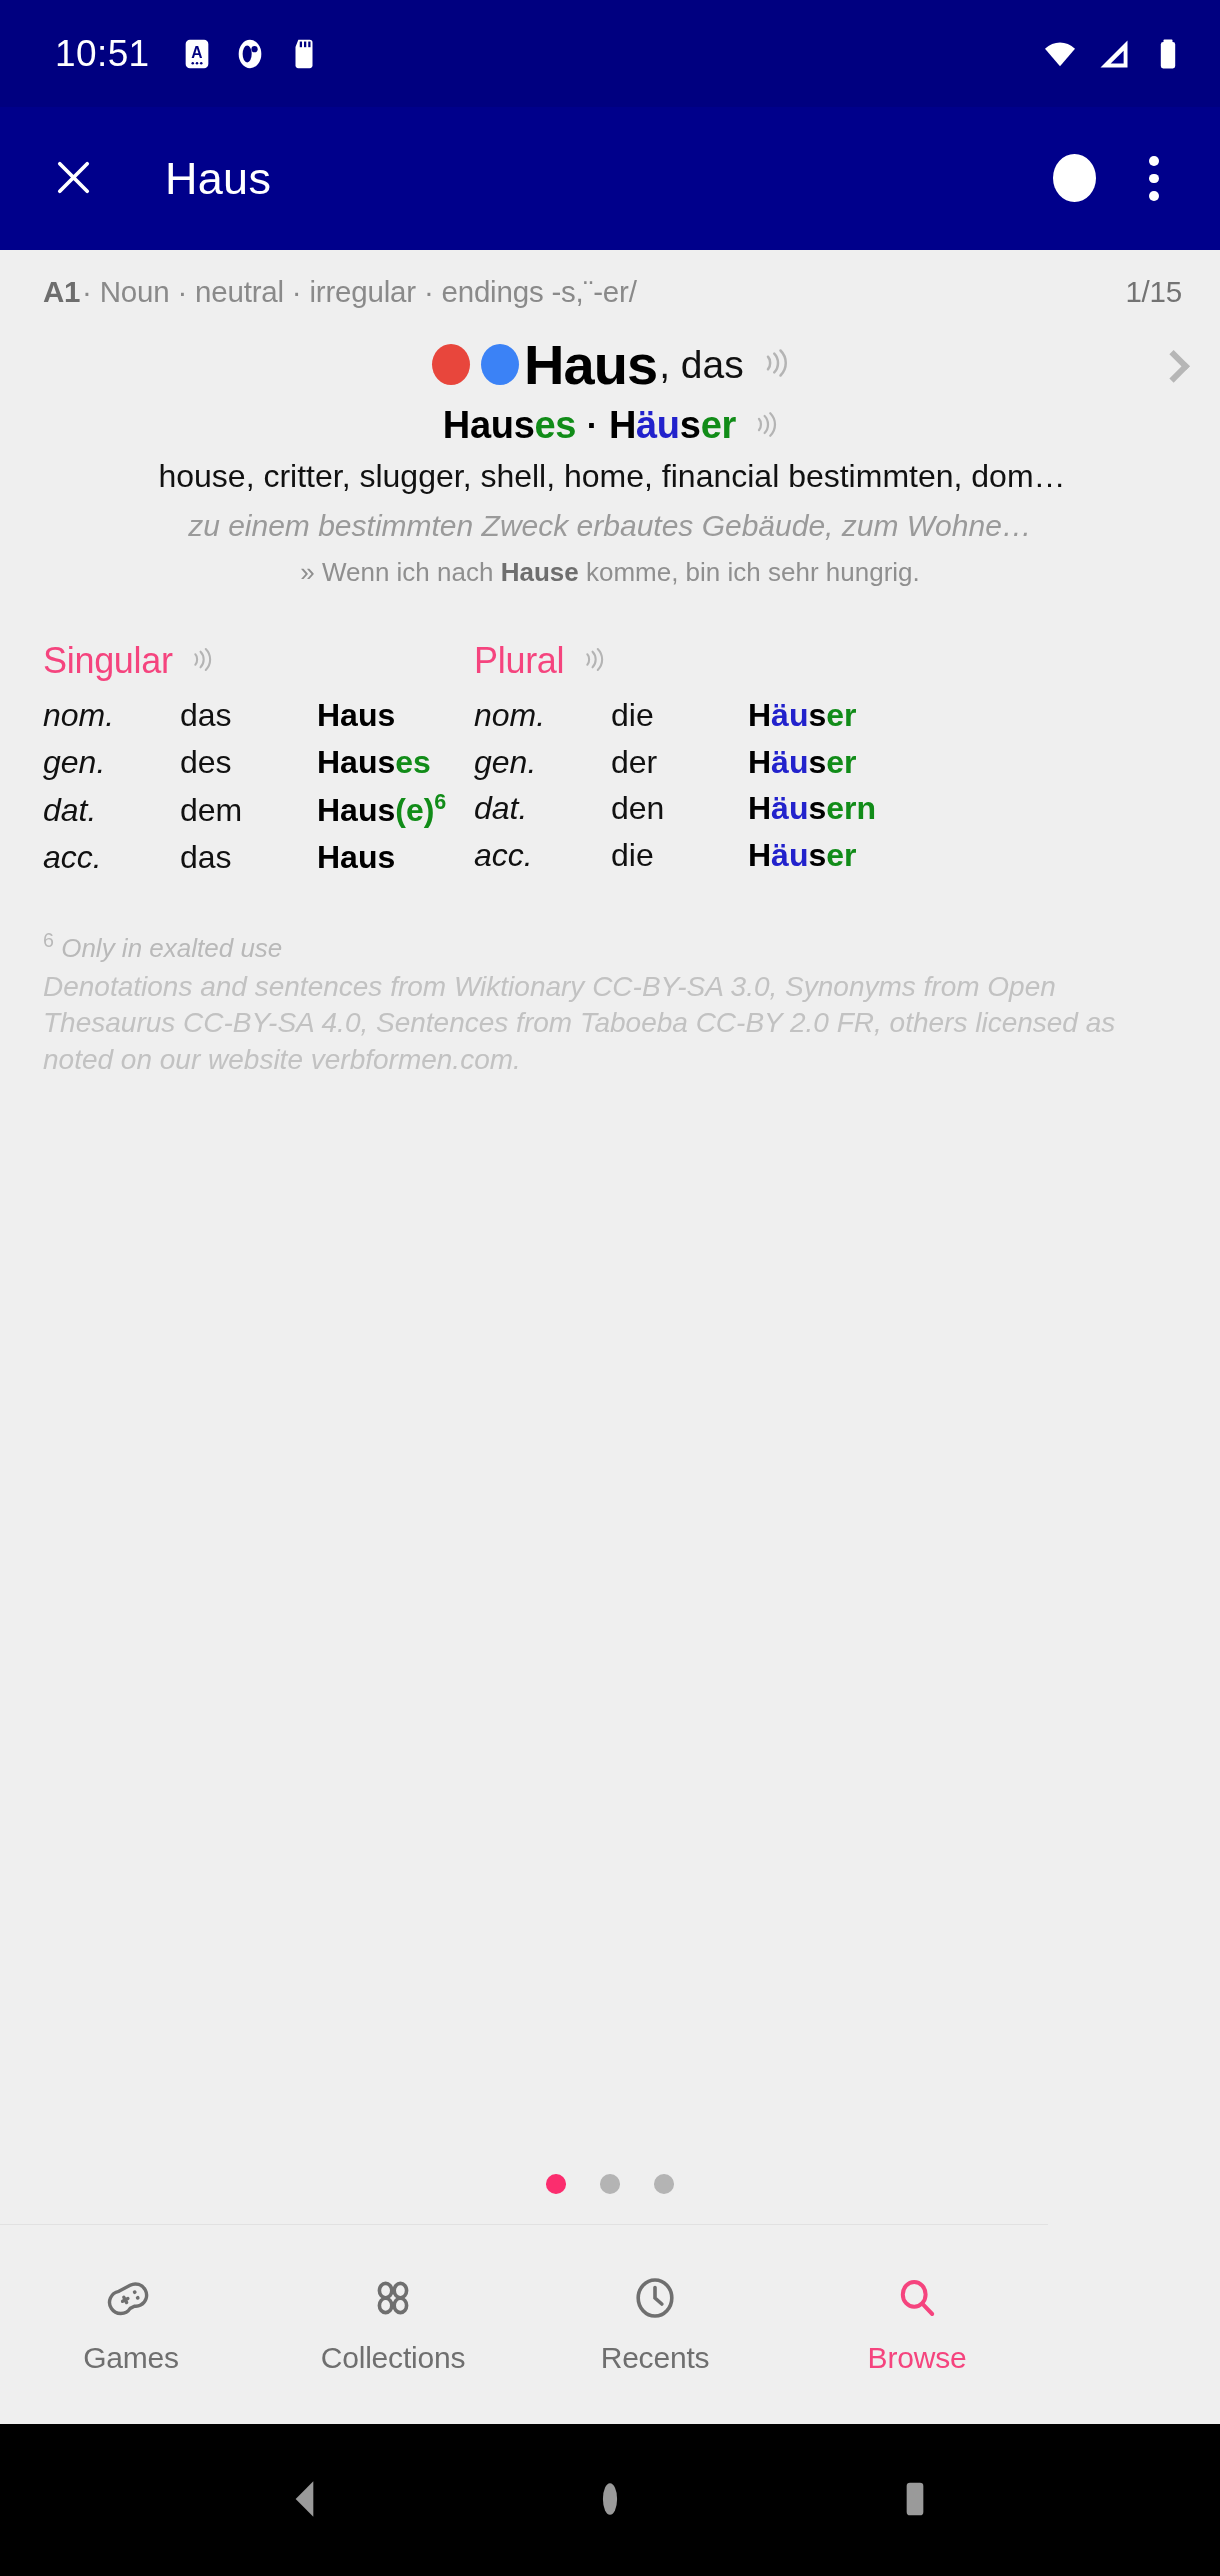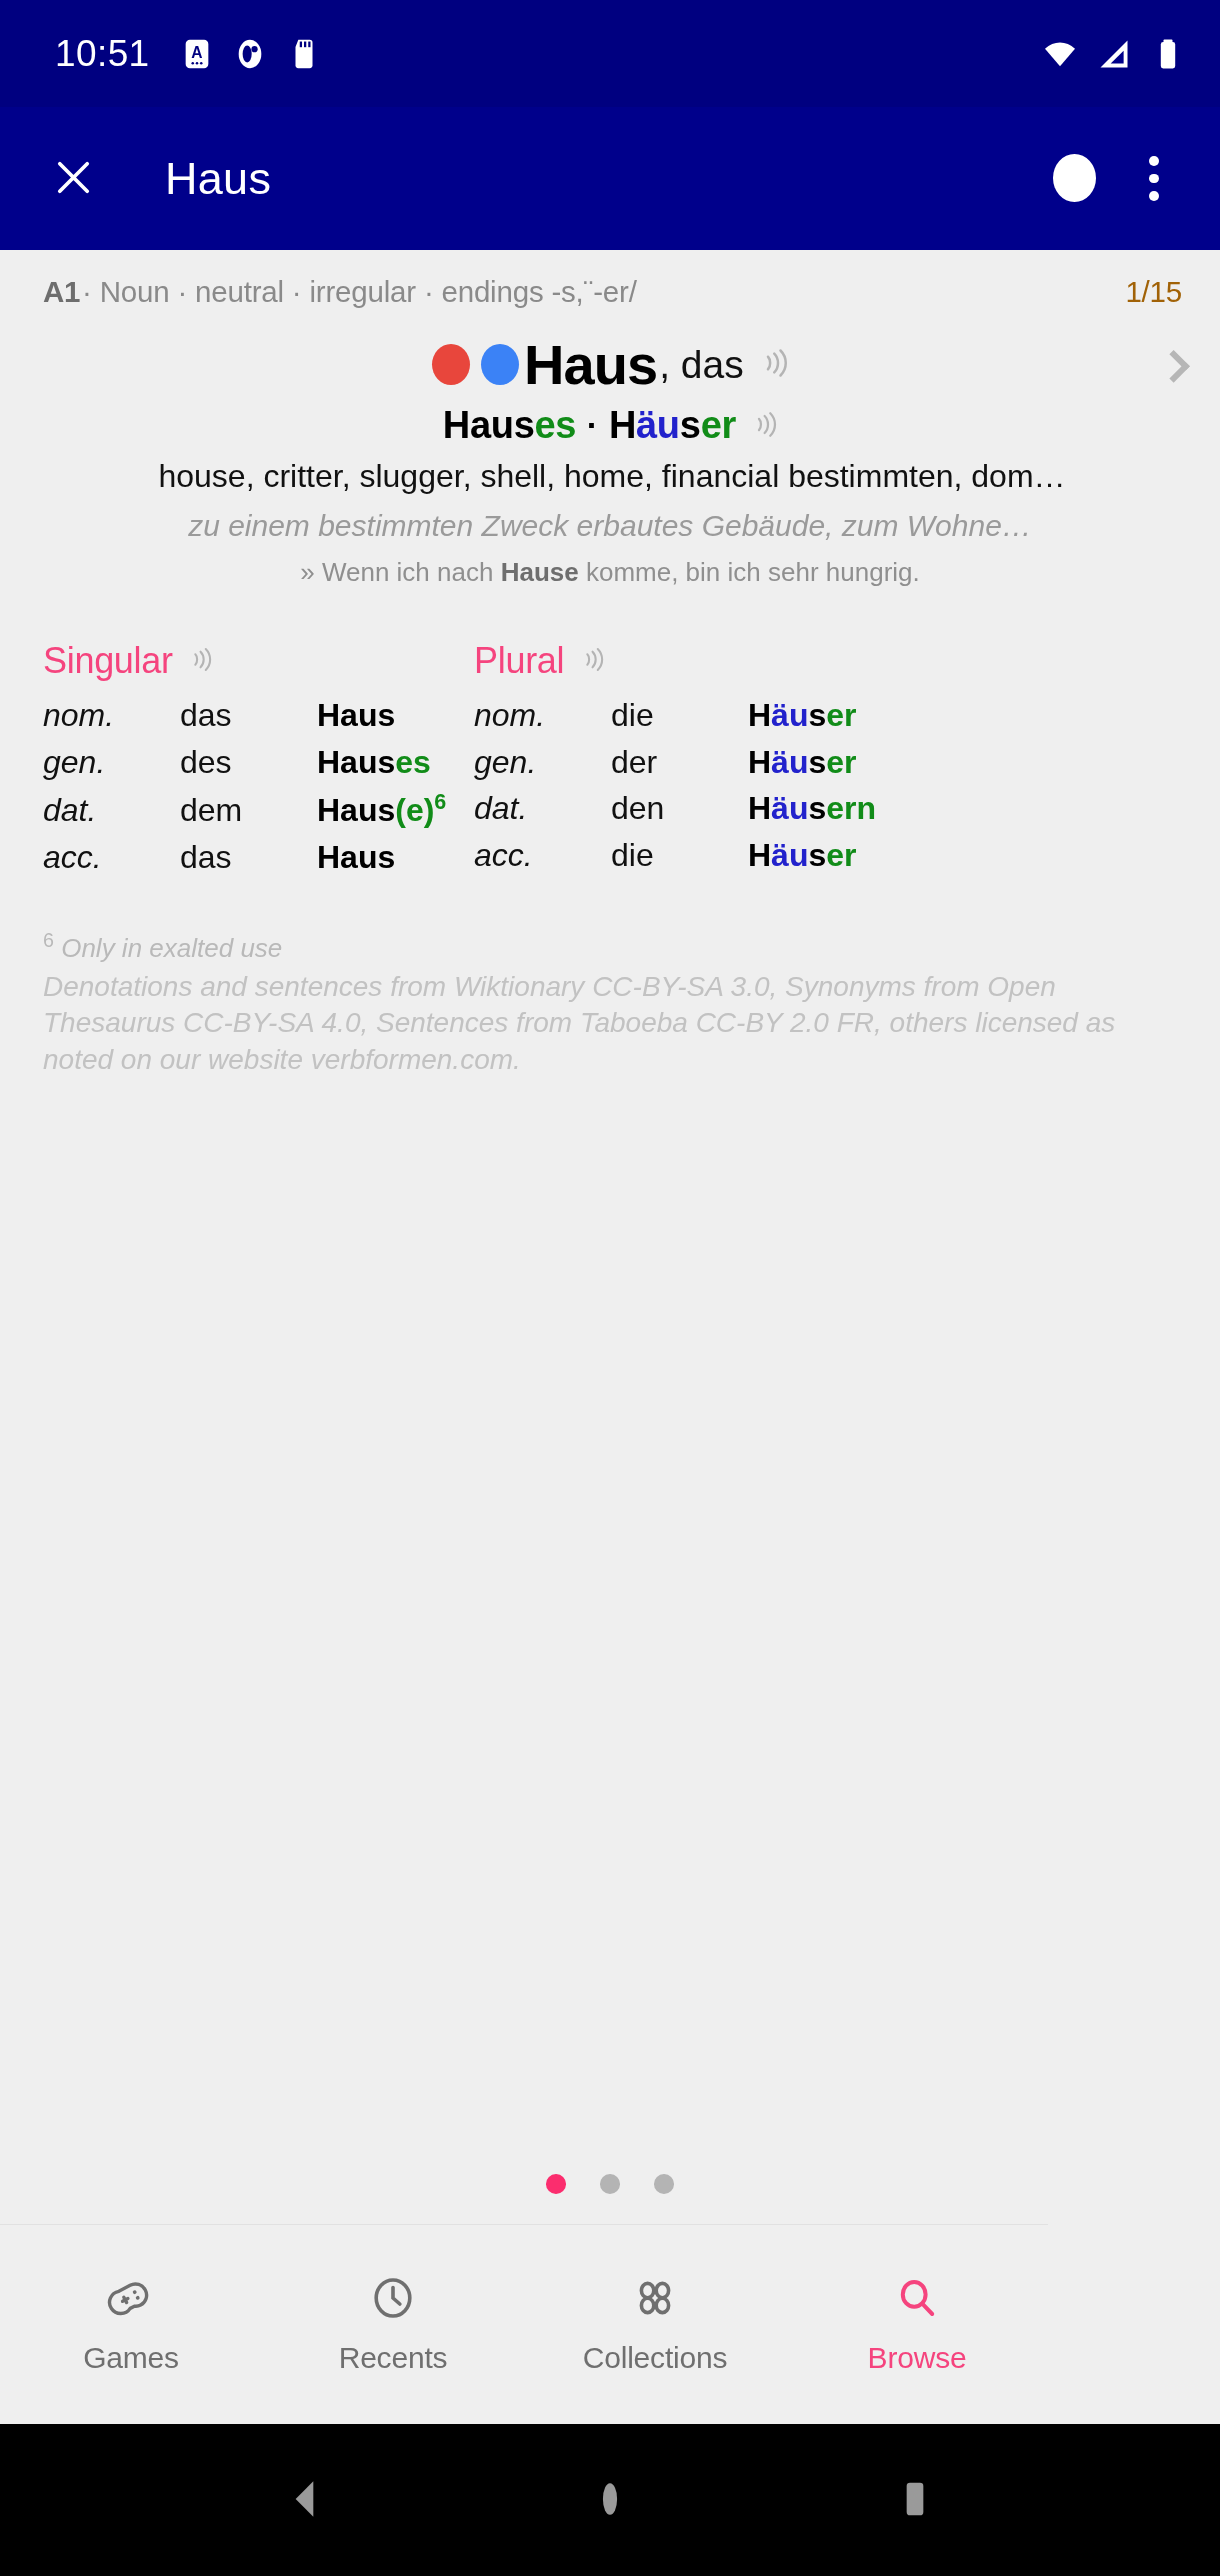--- a/index.html
+++ b/index.html
@@ -38,21 +38,21 @@
   
   .content { position:absolute; top:250px; left:0; width:1220px; bottom:352px; background:#efefef; }
 
   .metaline {
     display:flex; align-items:baseline;
     padding:25px 38px 0 43px;
     font-size:29.5px; color:#8a8a8a; letter-spacing:-0.2px;
   }
   .metaline .lvl { font-weight:bold; color:#6e6e6e; }
   .metaline .meta-txt { margin-left:1.8px; }
-  .metaline .counter { margin-left:auto; color:#a16207; }
+  .metaline .counter { margin-left:auto; color:#737373; }
 
   .headword-row {
     position:relative;
     display:flex; align-items:center; justify-content:center;
     margin-top:23px; padding:0 63px;
   }
   .dot { width:38px; height:41px; border-radius:50%; display:inline-block; }
   .dot.red { background:#e8463c; }
   .dot.blue { background:#3b82f6; margin-left:10.7px; margin-right:5.4px; }
   .hw { font-size:56px; font-weight:bold; color:#000; letter-spacing:-0.9px; }
@@ -314,40 +314,40 @@
           <path d="M7.5 11.5h3M9 10v3" transform="rotate(-28 12 12)"></path>
           <circle cx="15" cy="10.3" r="0.95" fill="#6f6f6f" stroke="none" transform="rotate(-28 12 12)"></circle>
           <circle cx="15" cy="13.5" r="0.95" fill="#6f6f6f" stroke="none" transform="rotate(-28 12 12)"></circle>
         </svg>
       </span>
       <span class="navlabel">Games</span>
     </div>
 
     <div class="navitem">
       <span>
-        <svg width="48" height="48" viewBox="0 0 24 24" fill="none" stroke="#6f6f6f" stroke-width="1.8" stroke-linecap="round">
-          <ellipse cx="12" cy="12" rx="8.4" ry="9"></ellipse>
-            <path d="M12 6.8V12l3.4 3"></path>
-        </svg>
-      </span>
-      <span class="navlabel">Recents</span>
-    </div>
-
-    <div class="navitem">
-      <span>
         <svg width="48" height="48" viewBox="0 0 24 24" fill="none" stroke="#6f6f6f" stroke-width="1.8">
           <ellipse cx="8.3" cy="8.3" rx="3.1" ry="3.6"></ellipse>
             <ellipse cx="15.7" cy="8.3" rx="3.1" ry="3.6"></ellipse>
           <ellipse cx="8.3" cy="15.7" rx="3.1" ry="3.6"></ellipse>
             <ellipse cx="15.7" cy="15.7" rx="3.1" ry="3.6"></ellipse>
         </svg>
       </span>
       <span class="navlabel">Collections</span>
     </div>
 
+    <div class="navitem">
+      <span>
+        <svg width="48" height="48" viewBox="0 0 24 24" fill="none" stroke="#6f6f6f" stroke-width="1.8" stroke-linecap="round">
+          <ellipse cx="12" cy="12" rx="8.4" ry="9"></ellipse>
+            <path d="M12 6.8V12l3.4 3"></path>
+        </svg>
+      </span>
+      <span class="navlabel">Recents</span>
+    </div>
+
     <div class="navitem active">
       <span>
         <svg width="48" height="48" viewBox="0 0 24 24" fill="none" stroke="#f5447e" stroke-width="2" stroke-linecap="round">
           <ellipse cx="10.6" cy="10.2" rx="5.7" ry="6.2"></ellipse>
             <path d="M15 15.2 19.6 20"></path>
         </svg>
       </span>
       <span class="navlabel">Browse</span>
     </div>
   </div>

